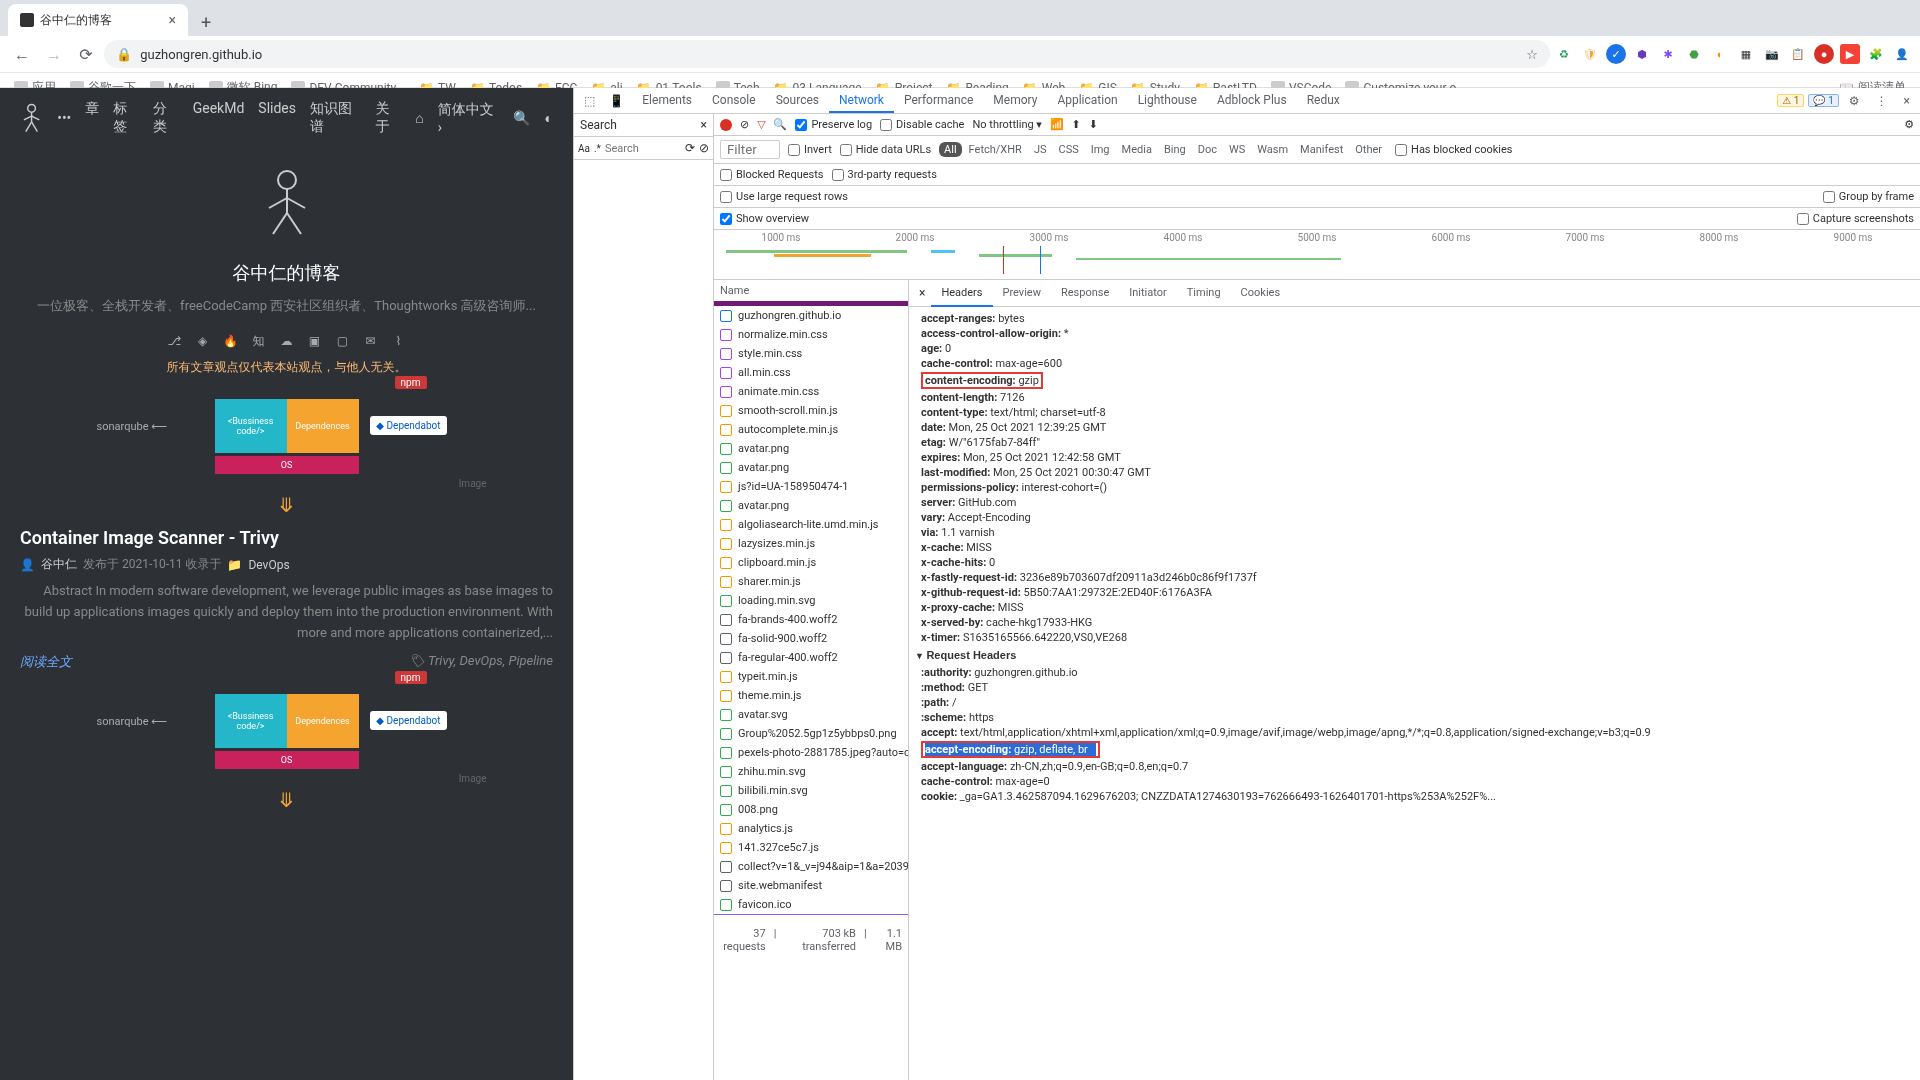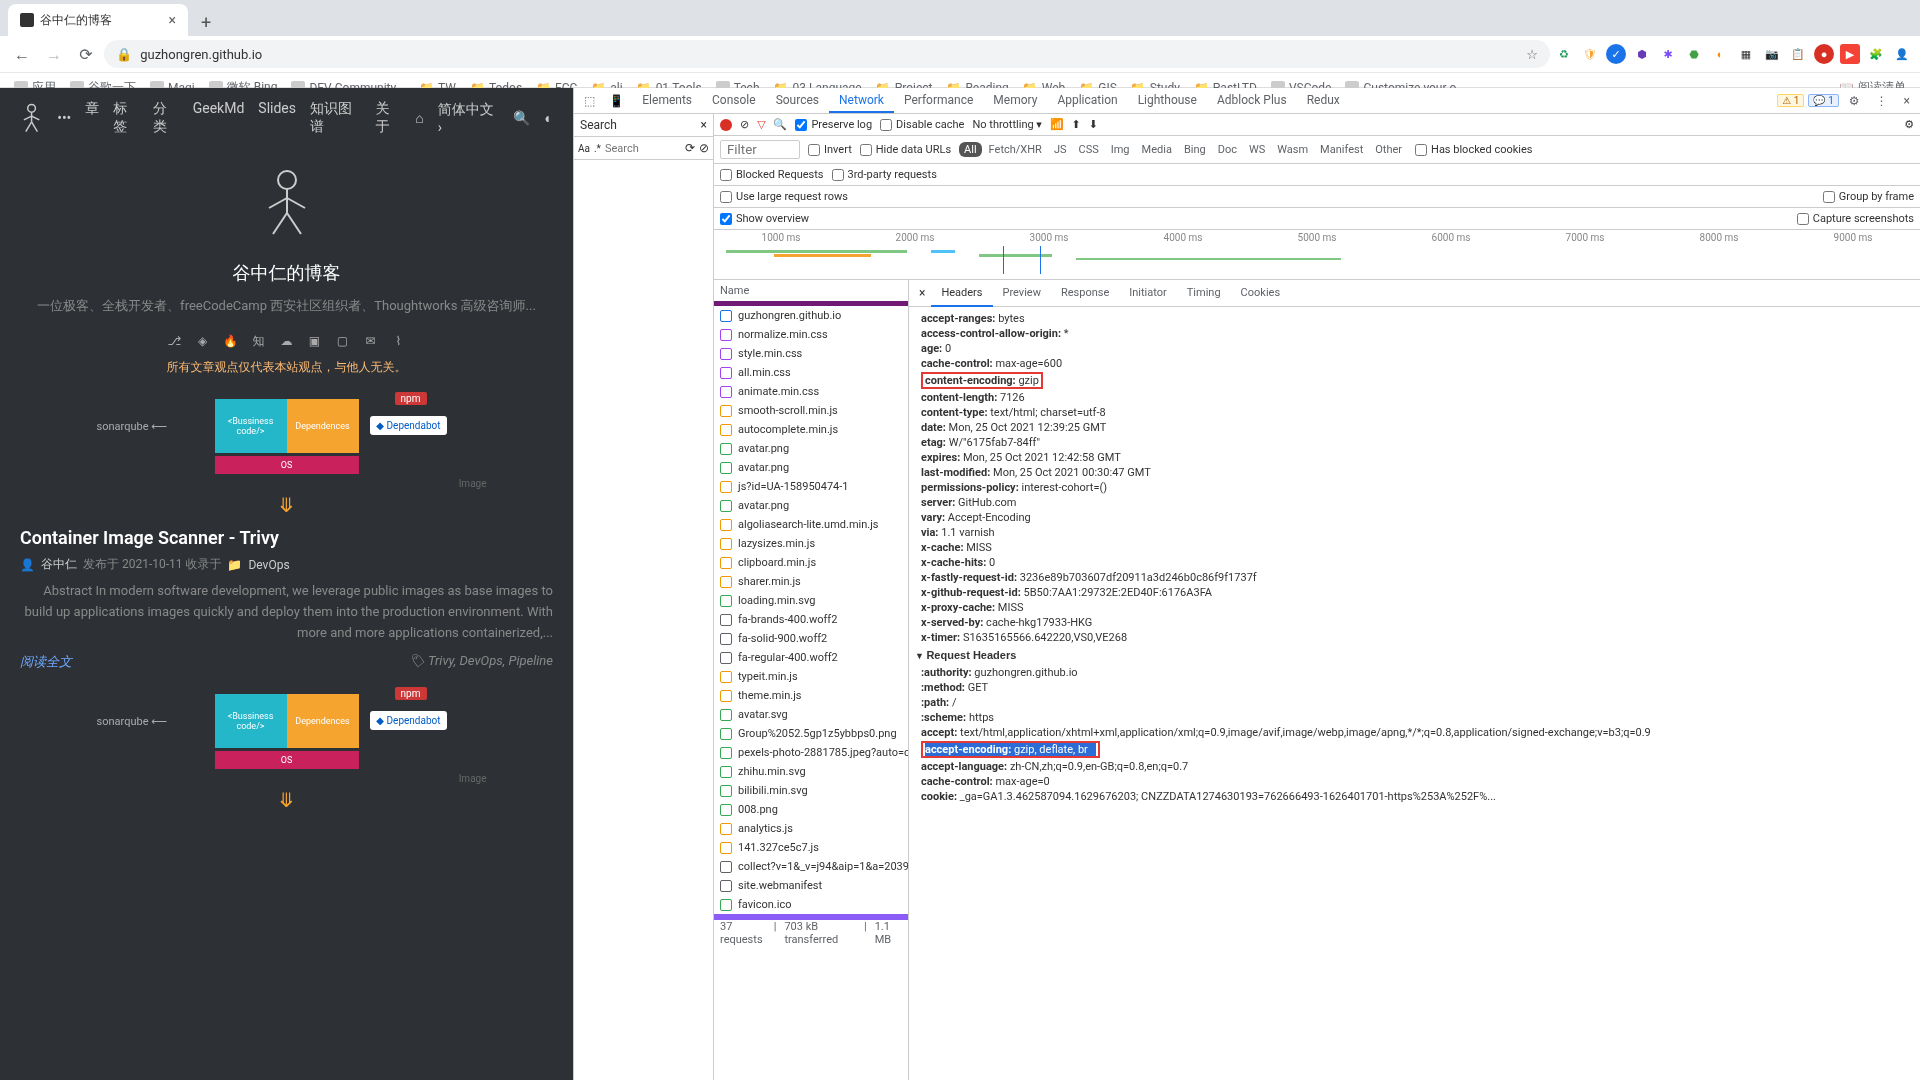--- a/index.html
+++ b/index.html
@@ -38,21 +38,21 @@
     .site-subtitle { color: #888; font-size: 13px; line-height: 1.7; }
     .site-social { display: flex; justify-content: center; gap: 8px; margin: 14px 0 8px; }
     .site-social span { width: 20px; height: 20px; display: inline-flex; align-items: center; justify-content: center; color: #aaa; }
     .site-disclaimer { color: #fdba74; font-size: 12px; margin-bottom: 20px; }
     .diagram { margin: 10px auto; width: 400px; }
     .diagram-row { display: flex; align-items: center; justify-content: center; position: relative; }
     .diagram-box1 { width: 72px; height: 54px; background: #24b6c9; color: #fff; font-size: 9px; display: flex; align-items: center; justify-content: center; }
     .diagram-box2 { width: 72px; height: 54px; background: #f5a430; color: #fff; font-size: 9px; display: flex; align-items: center; justify-content: center; }
     .diagram-box3 { width: 144px; height: 18px; background: #c9215c; color: #fff; font-size: 9px; display: flex; align-items: center; justify-content: center; }
     .diagram-sonar { color: #aaa; font-size: 11px; position: absolute; left: 10px; }
-    .diagram-npm { position: absolute; right: 60px; top: -20px; background: #cb3837; color: #fff; font-size: 10px; padding: 1px 6px; border-radius: 2px; margin-top: 16px; }
+    .diagram-npm { position: absolute; right: 60px; top: -20px; background: #cb3837; color: #fff; font-size: 10px; padding: 1px 6px; border-radius: 2px; }
     .diagram-dep { position: absolute; right: 40px; top: 20px; background: #fff; color: #025cc5; font-size: 10px; padding: 4px 6px; border-radius: 3px; }
     .diagram-label { text-align: right; color: #666; font-size: 10px; margin-top: 4px; }
     .post-title { color: #fff; font-size: 18px; font-weight: 600; text-align: left; margin-top: 10px; }
     .post-meta { color: #888; font-size: 12px; margin: 8px 0; display: flex; align-items: center; gap: 6px; }
     .post-excerpt { color: #888; font-size: 13px; line-height: 1.6; text-align: right; }
     .post-footer { display: flex; justify-content: space-between; color: #6fa9ff; font-size: 13px; margin-top: 10px; font-style: italic; }
     .post-tags { color: #888; }
 
     
     .devtools { flex: 1; display: flex; flex-direction: column; border-left: 1px solid #ccc; background: #fff; font-size: 12px; color: #333; }
@@ -67,37 +67,37 @@
     .dt-body { flex: 1; display: flex; overflow: hidden; }
     .dt-search-panel { width: 140px; border-right: 1px solid #ccc; display: flex; flex-direction: column; }
     .dt-search-header { padding: 4px 6px; border-bottom: 1px solid #ccc; display: flex; align-items: center; }
     .dt-search-input-row { padding: 4px; border-bottom: 1px solid #ccc; display: flex; align-items: center; gap: 4px; }
     .dt-search-input-row input { flex: 1; border: none; outline: none; font-size: 11px; width: 60px; }
     
     .dt-main { flex: 1; display: flex; flex-direction: column; }
     .dt-toolbar { padding: 4px 6px; border-bottom: 1px solid #ccc; display: flex; align-items: center; gap: 8px; font-size: 11px; }
     .dt-record { width: 12px; height: 12px; border-radius: 50%; background: #d93025; }
     .dt-filter-row { padding: 4px 6px; border-bottom: 1px solid #ccc; display: flex; align-items: center; gap: 8px; font-size: 11px; flex-wrap: wrap; }
-    .dt-filter-input { border: 1px solid #ccc; padding: 1px 6px; width: 80px; border-radius: 2px; }
+    .dt-filter-input { border: 1px solid #ccc; padding: 1px 6px; width: 60px; border-radius: 2px; }
     .dt-type-chip { padding: 1px 5px; cursor: pointer; color: #5f6368; }
     .dt-type-chip.active { background: #555; color: #fff; border-radius: 6px; }
     .dt-checks-row { padding: 4px 6px; border-bottom: 1px solid #ccc; display: flex; gap: 20px; font-size: 11px; }
     .dt-check { display: flex; align-items: center; gap: 4px; }
     
     .dt-timeline { height: 50px; border-bottom: 1px solid #ccc; position: relative; font-size: 10px; color: #888; }
     .dt-timeline-ticks { display: flex; justify-content: space-around; padding: 2px 0; }
     .dt-timeline-bars { position: absolute; top: 16px; left: 0; right: 0; height: 30px; }
     .dt-bar { position: absolute; height: 3px; top: 4px; }
 
     .dt-content { flex: 1; display: flex; overflow: hidden; }
     .dt-requests { width: 195px; border-right: 1px solid #ccc; overflow-y: auto; }
     .dt-req-header { padding: 4px 6px; border-bottom: 5px solid #701a75; font-size: 11px; color: #5f6368; }
     .dt-req-row { padding: 3px 6px; display: flex; align-items: center; gap: 6px; font-size: 11px; cursor: pointer; white-space: nowrap; overflow: hidden; text-overflow: ellipsis; }
     .dt-req-icon { width: 12px; height: 12px; flex-shrink: 0; display: inline-block; border: 1px solid #aaa; border-radius: 2px; }
-    .dt-req-footer { border-top: 6px solid #8b5cf6; padding: 0 6px; font-size: 11px; color: #5f6368; display: flex; gap: 8px; }
+    .dt-req-footer { border-top: 1px solid #8b5cf6; padding: 12px 6px; font-size: 11px; color: #5f6368; display: flex; gap: 8px; text-align: right; }
 
     .dt-details { flex: 1; display: flex; flex-direction: column; overflow: hidden; }
     .dt-details-tabs { display: flex; border-bottom: 1px solid #ccc; padding: 0 4px; align-items: center; }
     .dt-details-close { padding: 2px 6px; cursor: pointer; }
     .dt-details-tab { padding: 6px 10px; font-size: 11px; color: #5f6368; cursor: pointer; }
     .dt-details-tab.active { color: #333; border-bottom: 2px solid #1a73e8; margin-bottom: -1px; }
     .dt-headers-body { flex: 1; overflow-y: auto; padding: 4px 0; font-family: Menlo, monospace; font-size: 11px; }
     .dt-header-line { padding: 1px 12px; white-space: nowrap; }
     .dt-hkey { font-weight: bold; }
     .dt-section { font-weight: bold; padding: 4px 6px; color: #333; font-family: -apple-system, sans-serif; }

